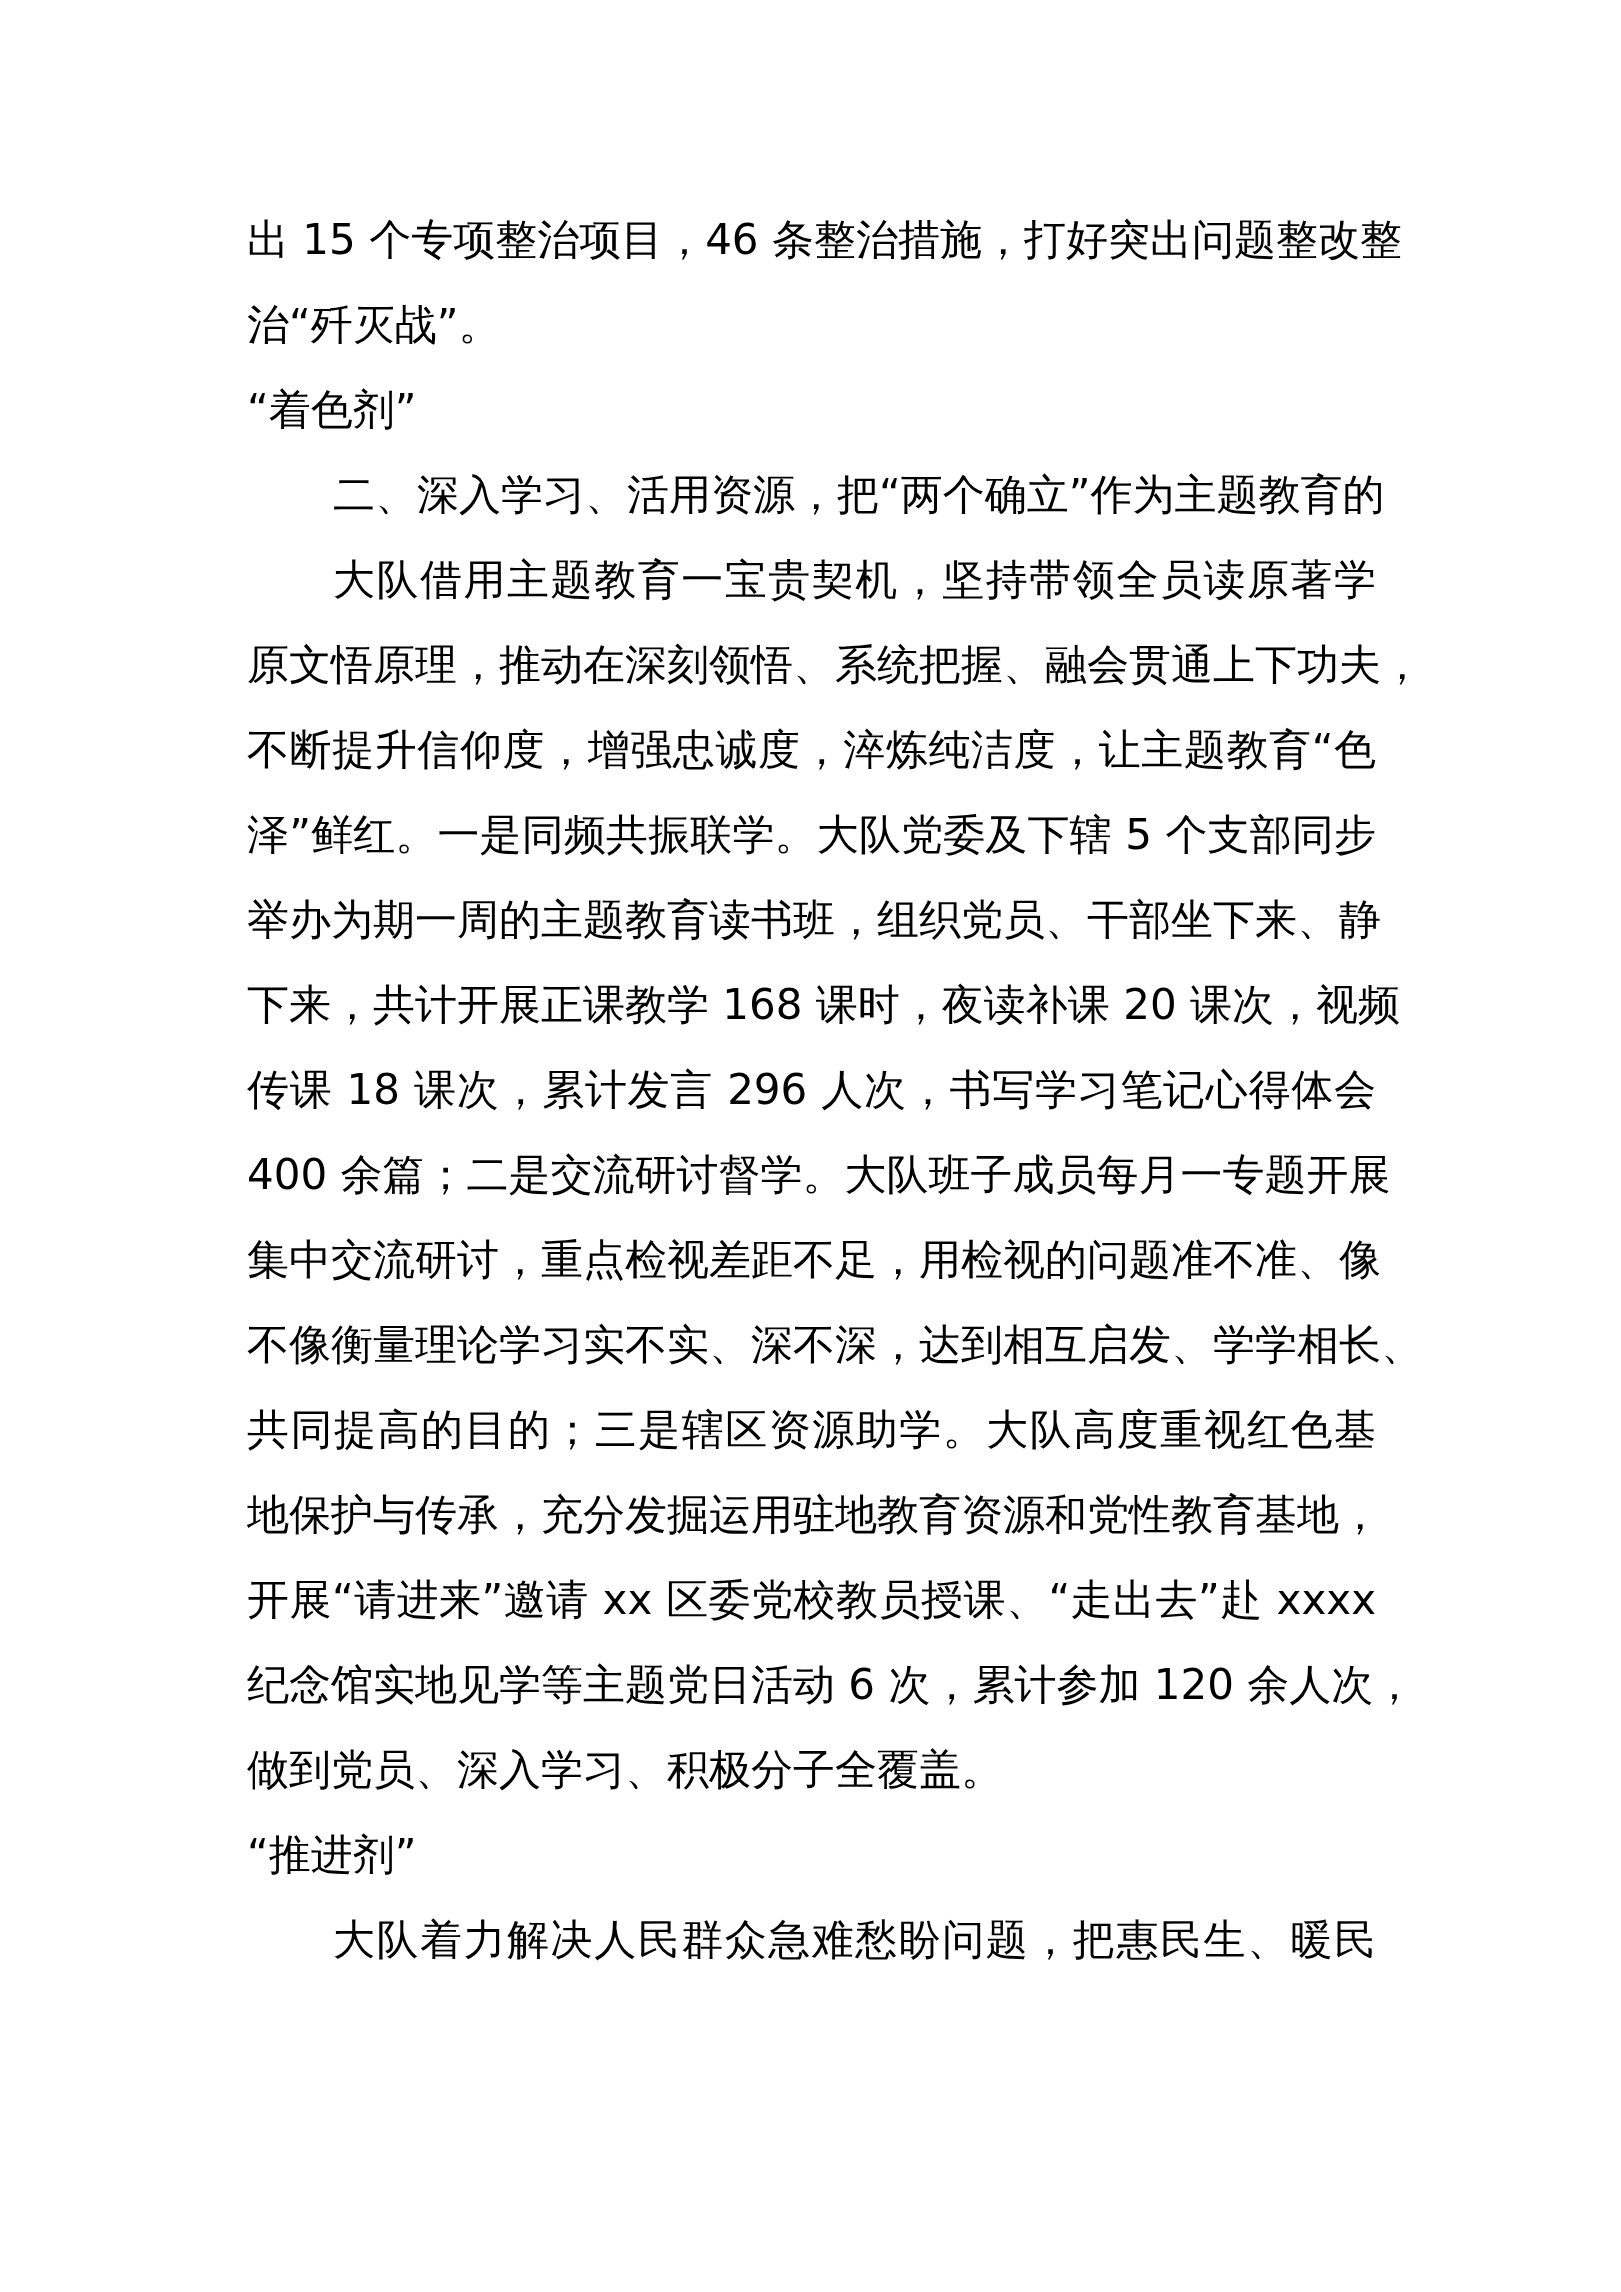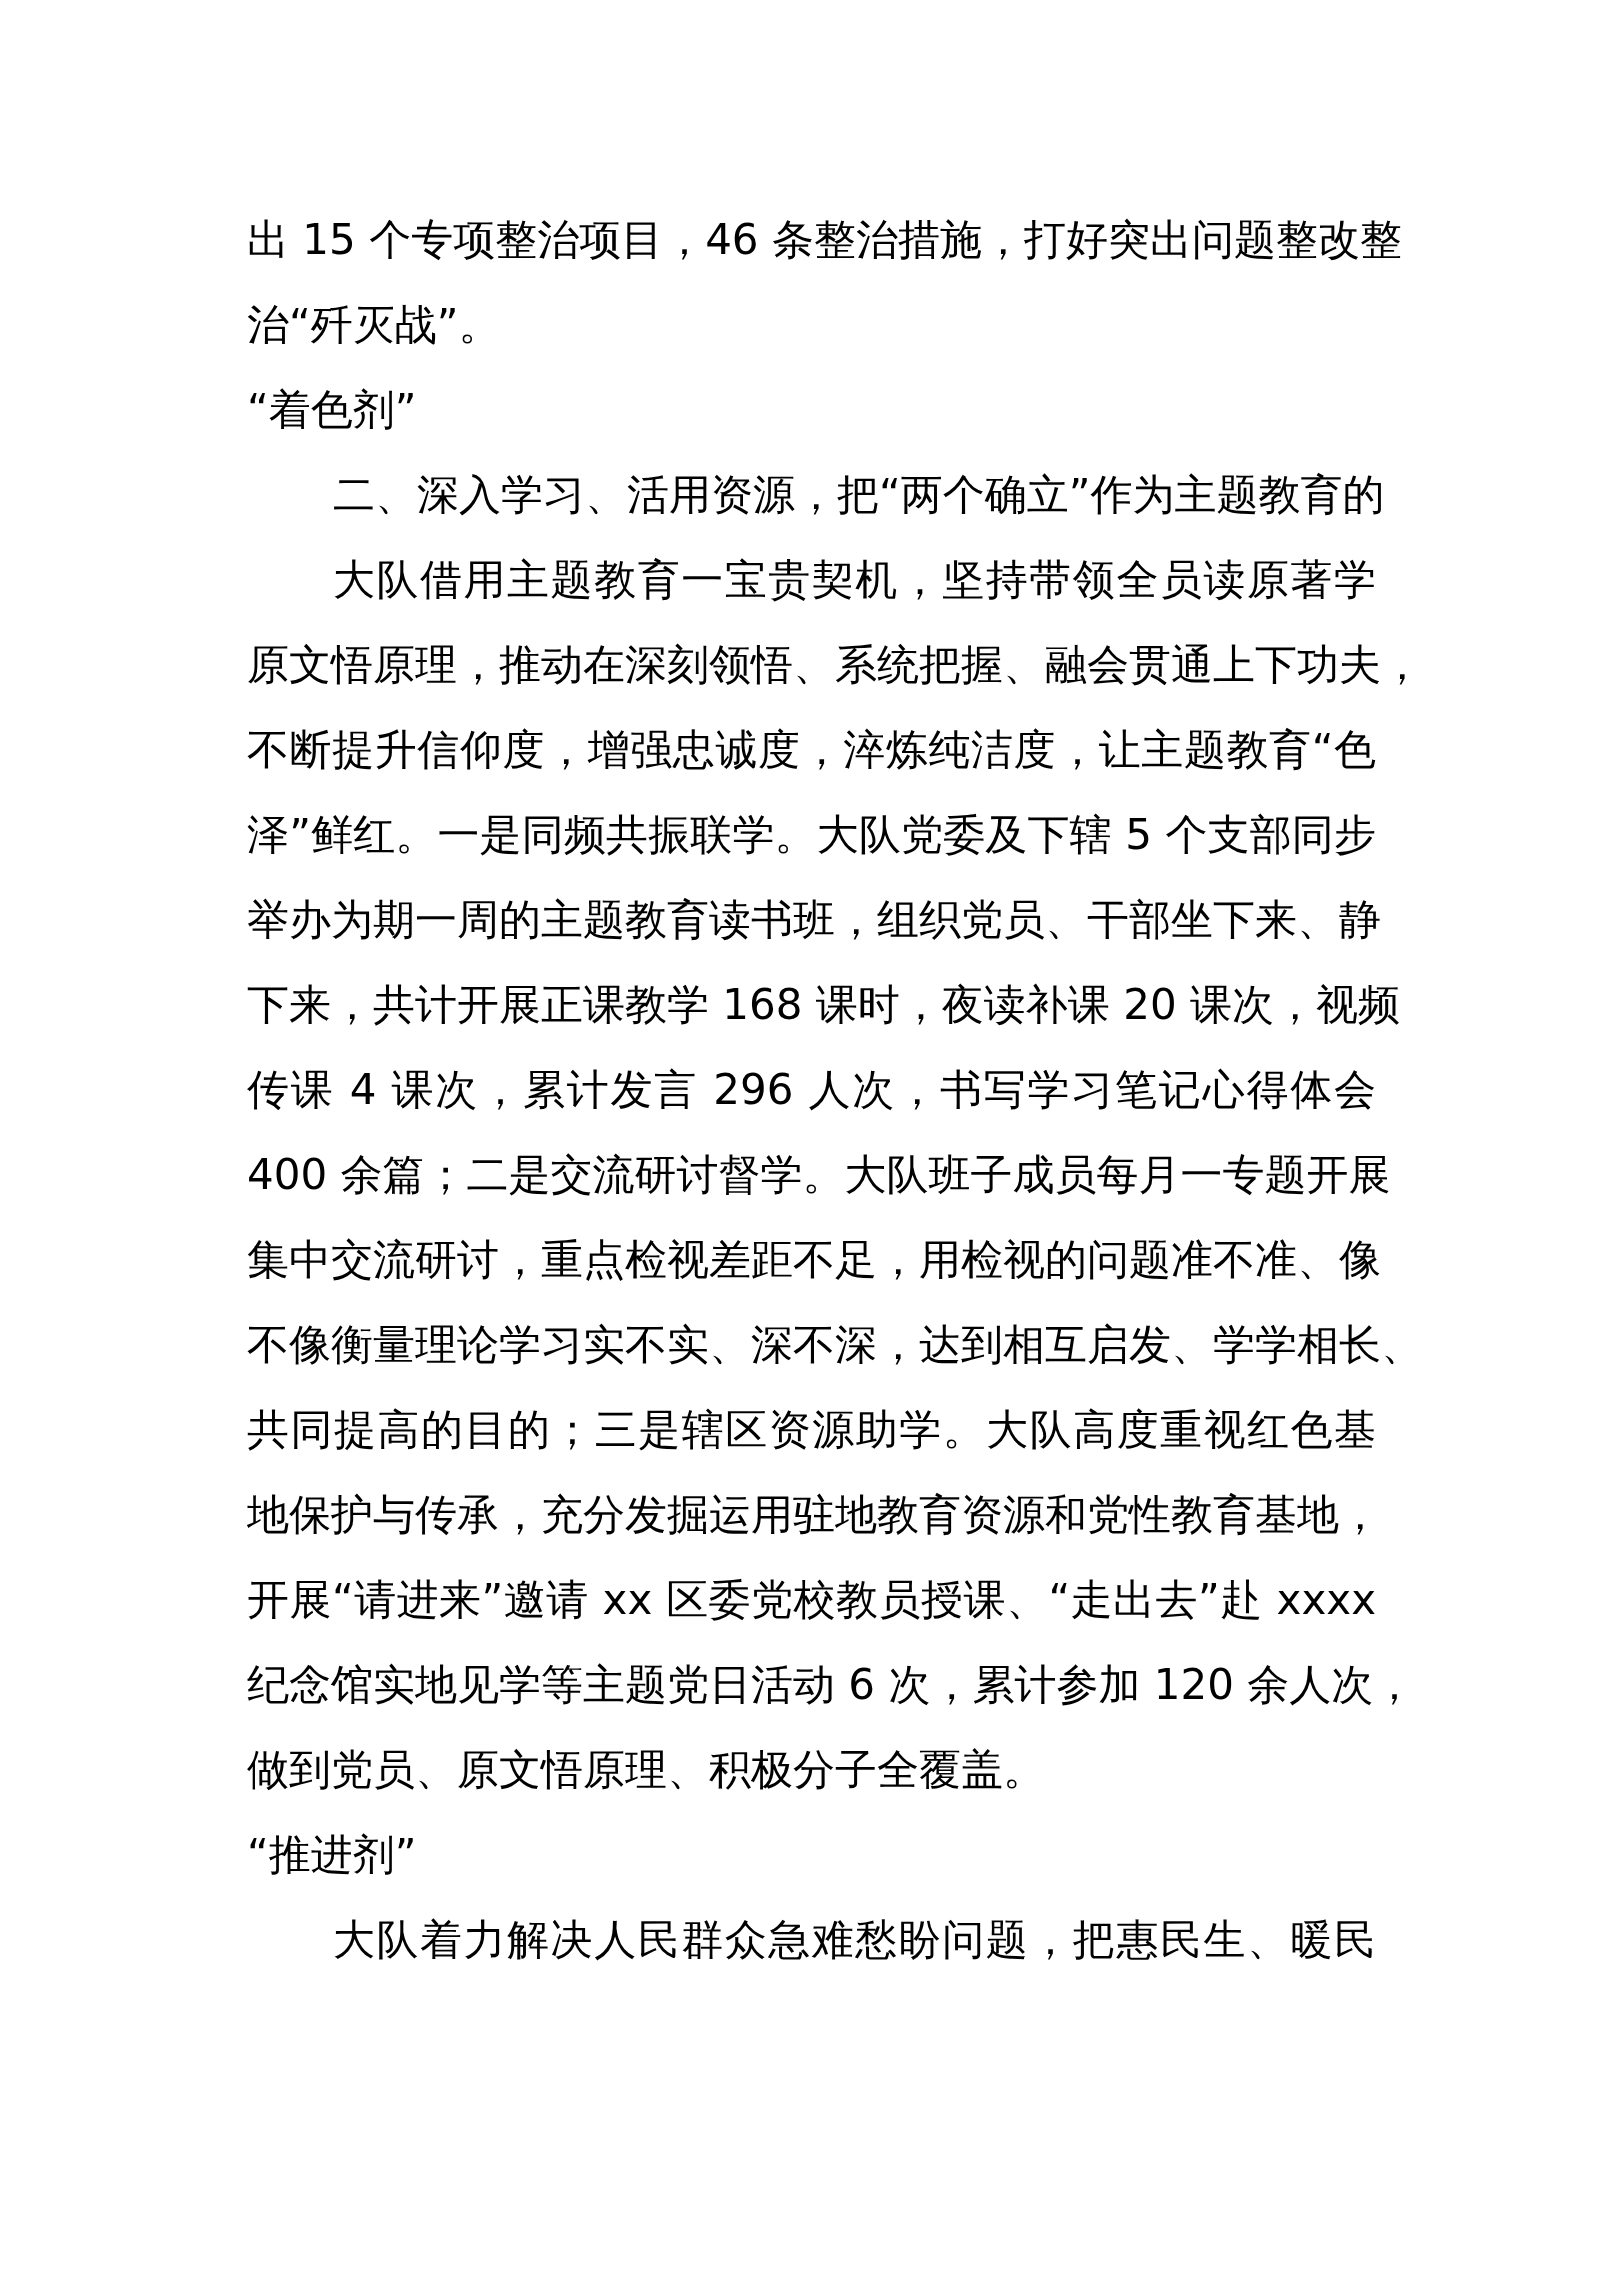--- a/index.html
+++ b/index.html
@@ -51,34 +51,34 @@
   <div class="line full indent">大队借用主题教育一宝贵契机，坚持带领全员读原著学</div>
   <div class="line full">原文悟原理，推动在深刻领悟、系统把握、融会贯通上下功夫，</div>
   <div class="line full">不断提升信仰度，增强忠诚度，淬炼纯洁度，让主题教育“色</div>
 
   <div class="line full">
     <span>泽”鲜红。</span><span class="bold">一是同频共振联学。</span><span>大队党委及下辖 5 个支部同步</span>
   </div>
 
   <div class="line full">举办为期一周的主题教育读书班，组织党员、干部坐下来、静</div>
   <div class="line full">下来，共计开展正课教学 168 课时，夜读补课 20 课次，视频</div>
-  <div class="line full">传课 4 课次，累计发言 296 人次，书写学习笔记心得体会</div>
+  <div class="line full">传课 18 课次，累计发言 296 人次，书写学习笔记心得体会</div>
 
   <div class="line full">
     <span>400 余篇；</span><span class="bold">二是交流研讨督学。</span><span>大队班子成员每月一专题开展</span>
   </div>
 
   <div class="line full">集中交流研讨，重点检视差距不足，用检视的问题准不准、像</div>
   <div class="line full">不像衡量理论学习实不实、深不深，达到相互启发、学学相长、</div>
 
   <div class="line full">
     <span>共同提高的目的；</span><span class="bold">三是辖区资源助学。</span><span>大队高度重视红色基</span>
   </div>
 
   <div class="line full">地保护与传承，充分发掘运用驻地教育资源和党性教育基地，</div>
   <div class="line full">开展“请进来”邀请 xx 区委党校教员授课、“走出去”赴 xxxx</div>
   <div class="line full">纪念馆实地见学等主题党日活动 6 次，累计参加 120 余人次，</div>
-  <div class="line">做到党员、原文悟原理、积极分子全覆盖。</div>
+  <div class="line">做到党员、深入学习、积极分子全覆盖。</div>
   <div class="line">“推进剂”</div>
   <div class="line full indent">大队着力解决人民群众急难愁盼问题，把惠民生、暖民</div>
 
 </div>
 
 
 </body></html>

